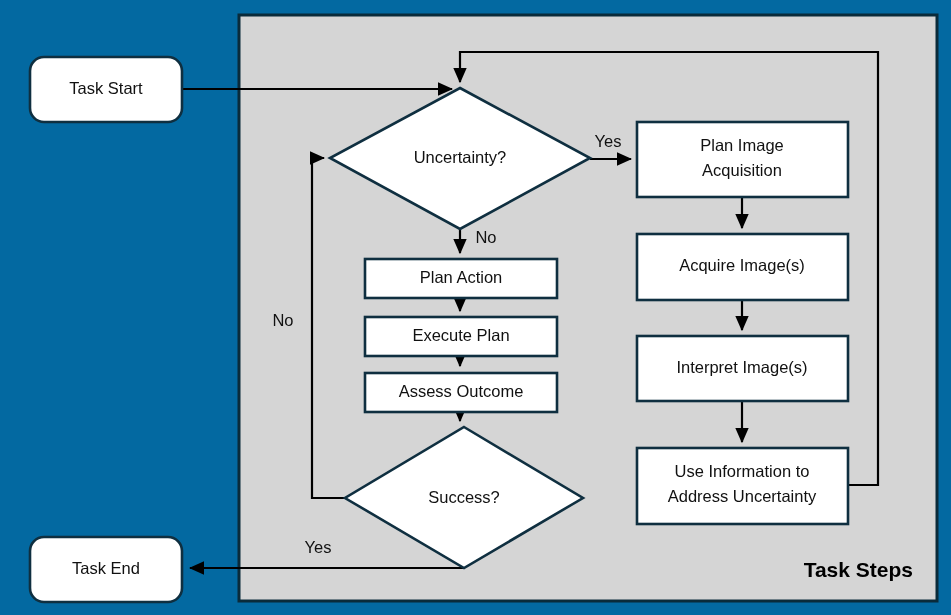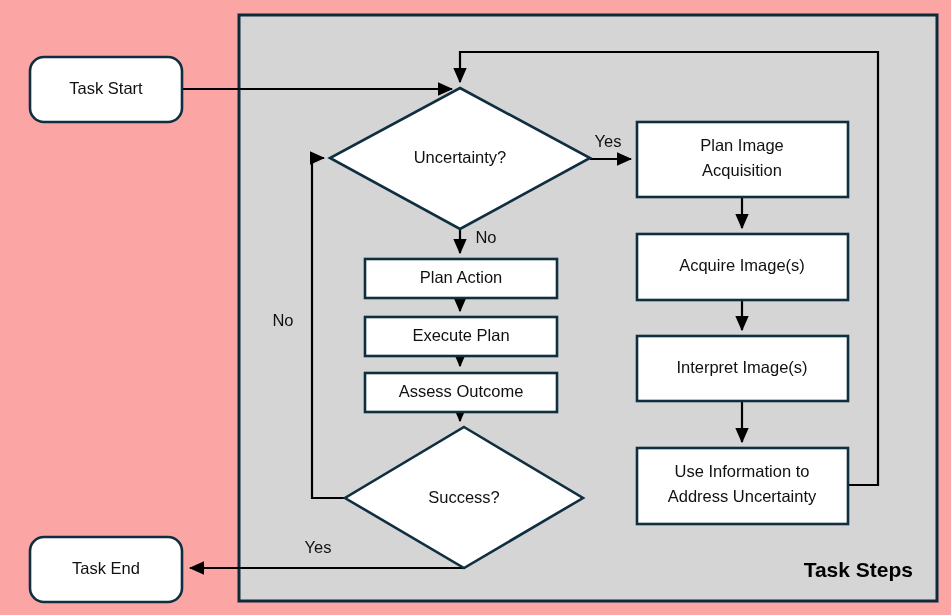--- a/index.html
+++ b/index.html
@@ -10,21 +10,21 @@
   body {
     width: 951px;
     height: 615px;
     font-family: "Liberation Sans", sans-serif;
     overflow: hidden;
   }
   #stage {
     position: relative;
     width: 951px;
     height: 615px;
-    background: #fca5a5;
+    background: #0369a1;
   }
   #flow-svg {
     position: absolute;
     left: 0;
     top: 0;
     width: 951px;
     height: 615px;
   }
   .node-text {
     font-family: "Liberation Sans", sans-serif;

